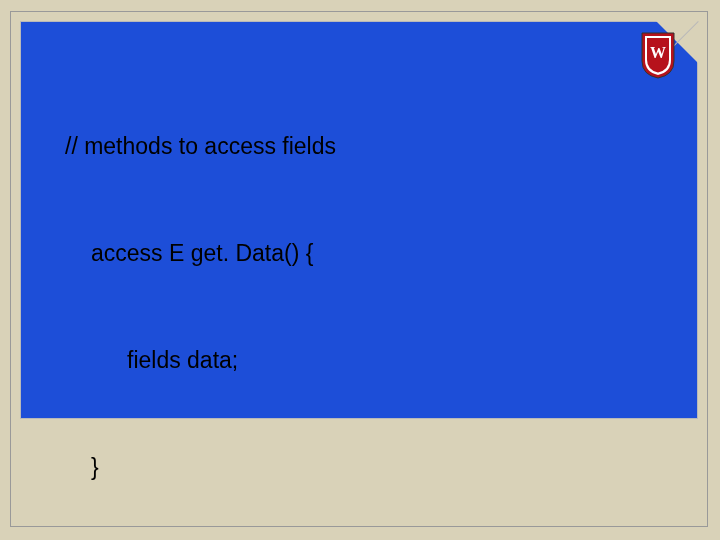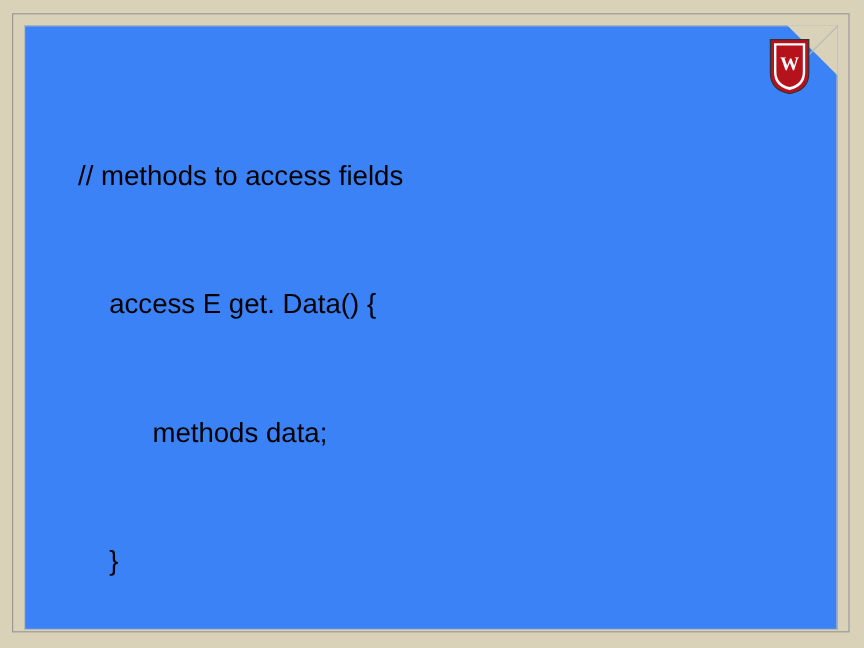--- a/index.html
+++ b/index.html
@@ -21,22 +21,22 @@
     height: 516px;
     background: #d9d2b8;
     border: 1px solid #999;
     box-sizing: border-box;
   }
   .inner-card {
     position: absolute;
     top: 9px;
     left: 9px;
     width: 678px;
-    height: 504px;
-    background: #3b82f6;
+    height: 398px;
+    background: #1d4ed8;
     border: 1px solid #b9b9b9;
     box-sizing: border-box;
   }
   .corner-cut {
     position: absolute;
     top: -1px;
     right: -1px;
     width: 0;
     height: 0;
     border-left: 42px solid transparent;
@@ -80,21 +80,21 @@
 </head>
 <body>
 
 <div class="outer-frame">
   <div class="inner-card">
     <div class="corner-cut"></div>
 
     <div class="code-block">
       <span class="code-line">// methods to access fields</span>
       <span class="code-line ind1">access E get. Data() {</span>
-      <span class="code-line ind2">methods data;</span>
+      <span class="code-line ind2">fields data;</span>
       <span class="code-line ind1">}</span>
       
       
       
       
     </div>
   </div>
 
   <div class="crest">
     <svg viewBox="0 0 36 48" width="36" height="48">

